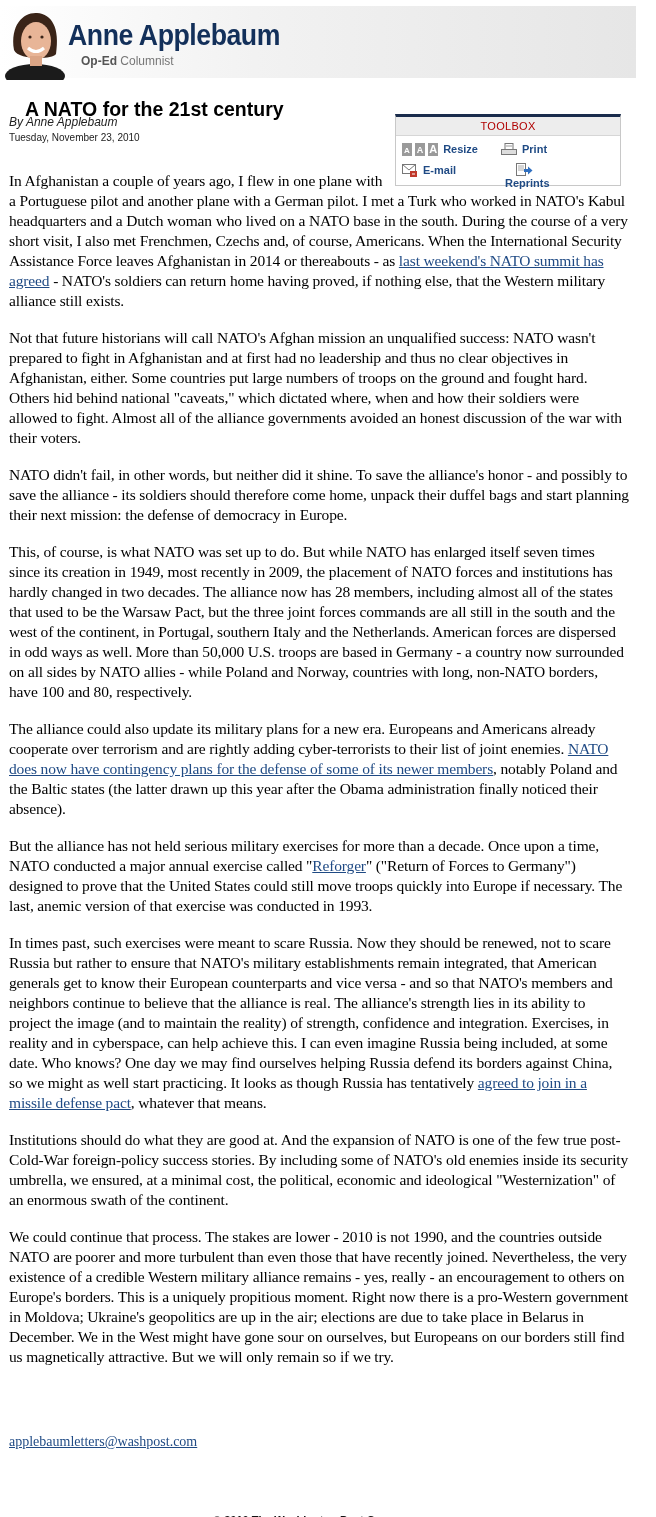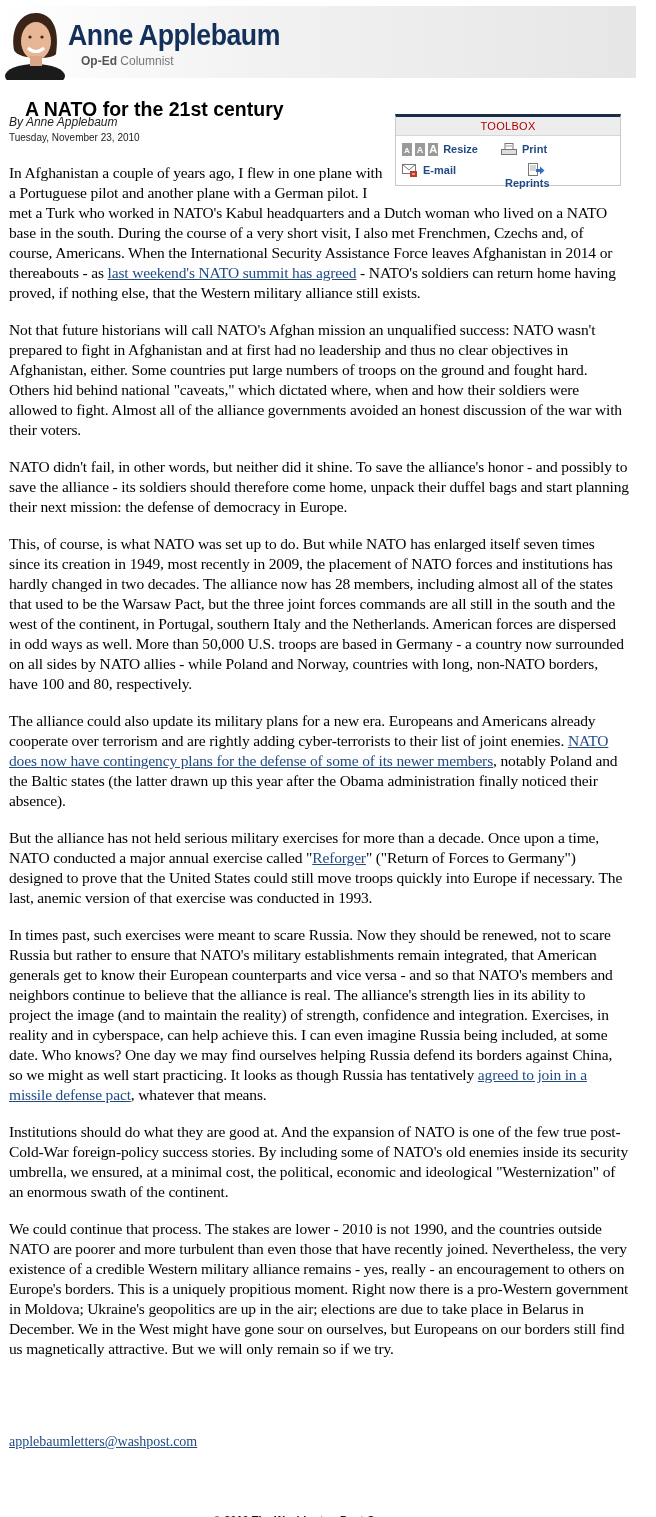--- a/index.html
+++ b/index.html
@@ -42,41 +42,41 @@
     border: 1px solid #c8c8c8; border-top: 3px solid #1a2c4c; background: #fff;
     box-sizing: border-box;
   }
   .toolbox-head {
     height: 18px; background: #ededed; border-bottom: 1px solid #d6d6d6;
     text-align: center; font-family: "Liberation Sans", sans-serif; font-size: 11px;
     color: #b00000; line-height: 18px; letter-spacing: 0.3px;
   }
   .tool {
     position: absolute; font-family: "Liberation Sans", sans-serif; font-weight: bold;
-    font-size: 11px; color: #1f4a84; line-height: 14px; display: flex; align-items: flex-end;
+    font-size: 11px; color: #1f4a84; line-height: 14px; display: flex; align-items: center;
     cursor: pointer;
   }
   .tool .ico { display: inline-block; margin-right: 5px; }
   .tool-resize { left: 6px; top: 25px; }
   .tool-print { left: 105px; top: 25px; }
   .tool-email { left: 6px; top: 46px; }
   .tool-reprints { left: 109px; top: 46px; flex-direction: column; }
   .aaa { display: inline-flex; gap: 1px; }
   .aaa span {
     display: inline-block; width: 10px; height: 13px; background: #9a9a9a; color: #fff;
     font-size: 8px; text-align: center; line-height: 15px; font-weight: bold;
   }
   .aaa span:nth-child(2) { font-size: 9px; }
   .aaa span:nth-child(3) { font-size: 11px; line-height: 13px; }
   .article {
     position: absolute; left: 9px; top: 163px; width: 620px;
     font-family: "Liberation Serif", serif; font-size: 15.5px; line-height: 20px; color: #000;
     letter-spacing: -0.15px;
   }
-  .article p { margin: 0 0 17px 0; }
+  .article p { margin: 8px 0 17px 0; }
   .float-space { float: right; width: 240px; height: 28px; }
   .article a, .email-link { color: #1f4a84; text-decoration: underline; }
   .email-link {
     position: absolute; left: 9px; top: 1432px;
     font-family: "Liberation Serif", serif; font-size: 14px; line-height: 20px;
   }
   .footer {
     position: absolute; left: 0; width: 630px; top: 1499px; text-align: center;
     font-family: "Liberation Sans", sans-serif; font-weight: bold; font-size: 11px; color: #111; margin-top: 15px;
   }

